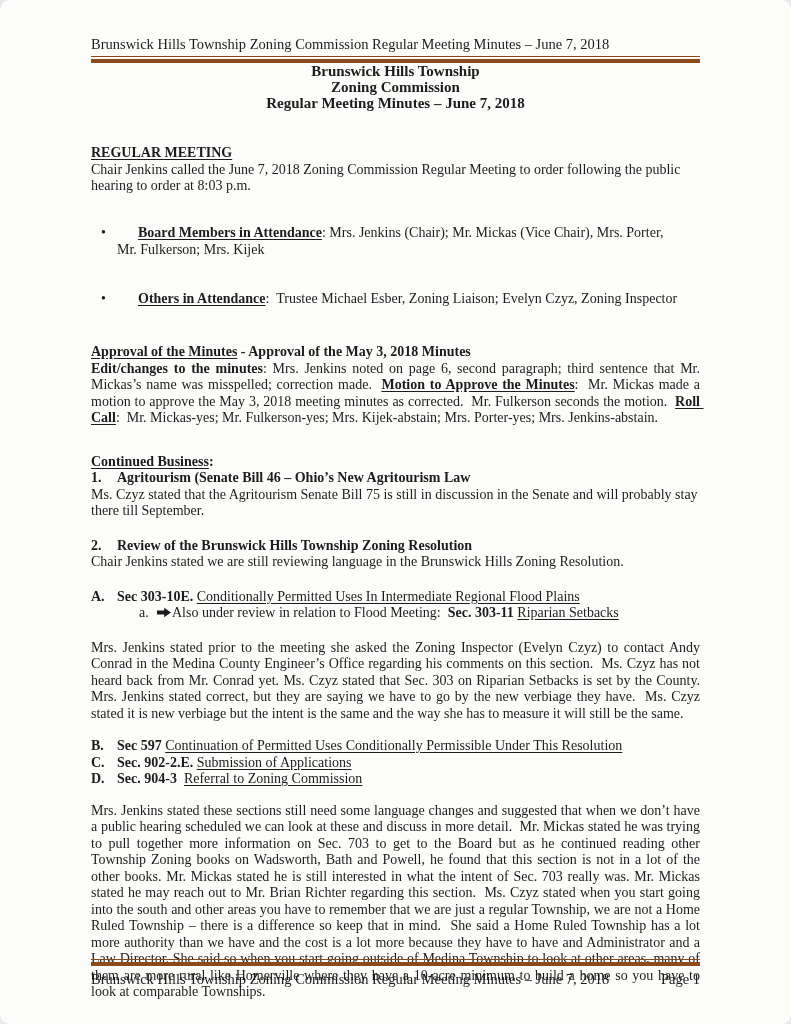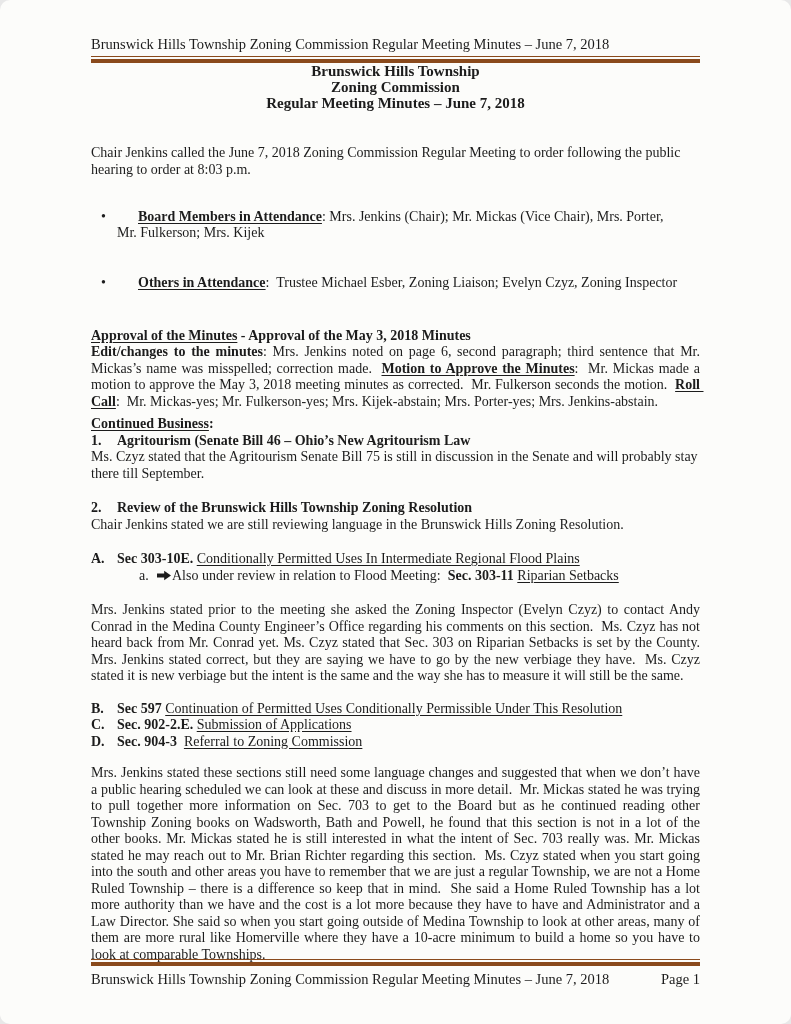--- a/index.html
+++ b/index.html
@@ -33,21 +33,21 @@
   .doc-title {
     text-align: center;
     font-weight: bold;
     font-size: 15px;
     line-height: 16px;
     margin-top: 0;
   }
   .sec-regular { margin-top: 34px; }
   .attendance { margin-top: 14px; list-style: none; padding: 0; }
   .approval { margin-top: 20px; }
-  .continued { margin-top: 6px; }
+  .continued { margin-top: 27px; }
   .item2 { margin-top: 18px; }
   .secA { margin-top: 18px; }
   .paraA { margin-top: 17px; }
   .secBCD { margin-top: 16px; }
   .final-para { margin-top: 15px; }
 
   .hang { position: relative; padding-left: 26px; }
   .hang > .mk { position: absolute; left: 0; }
   .bullet > .mk { left: 10px; font-weight: normal; }
   .mk-bold { font-weight: bold; }
@@ -72,20 +72,21 @@
     <div class="rule"></div>
   </div>
 
   <div class="doc-title">
     <div>Brunswick Hills Township</div>
     <div>Zoning Commission</div>
     <div>Regular Meeting Minutes – June 7, 2018</div>
   </div>
 
   <div class="sec-regular">
+    <p><span class="b u">REGULAR MEETING</span></p>
     <p class="pre">Chair Jenkins called the June 7, 2018 Zoning Commission Regular Meeting to order following the public hearing to order at 8:03 p.m.</p>
   </div>
 
   <ul class="attendance">
     <li class="hang bullet pre">
       <span class="mk">•</span><span class="b u">Board Members in Attendance</span><span>: Mrs. Jenkins (Chair); Mr. Mickas (Vice Chair), Mrs. Porter,
 Mr. Fulkerson; Mrs. Kijek</span>
     </li>
     <li class="hang bullet pre">
       <span class="mk">•</span><span class="b u">Others in Attendance</span><span>:  Trustee Michael Esber, Zoning Liaison; Evelyn Czyz, Zoning Inspector</span>

